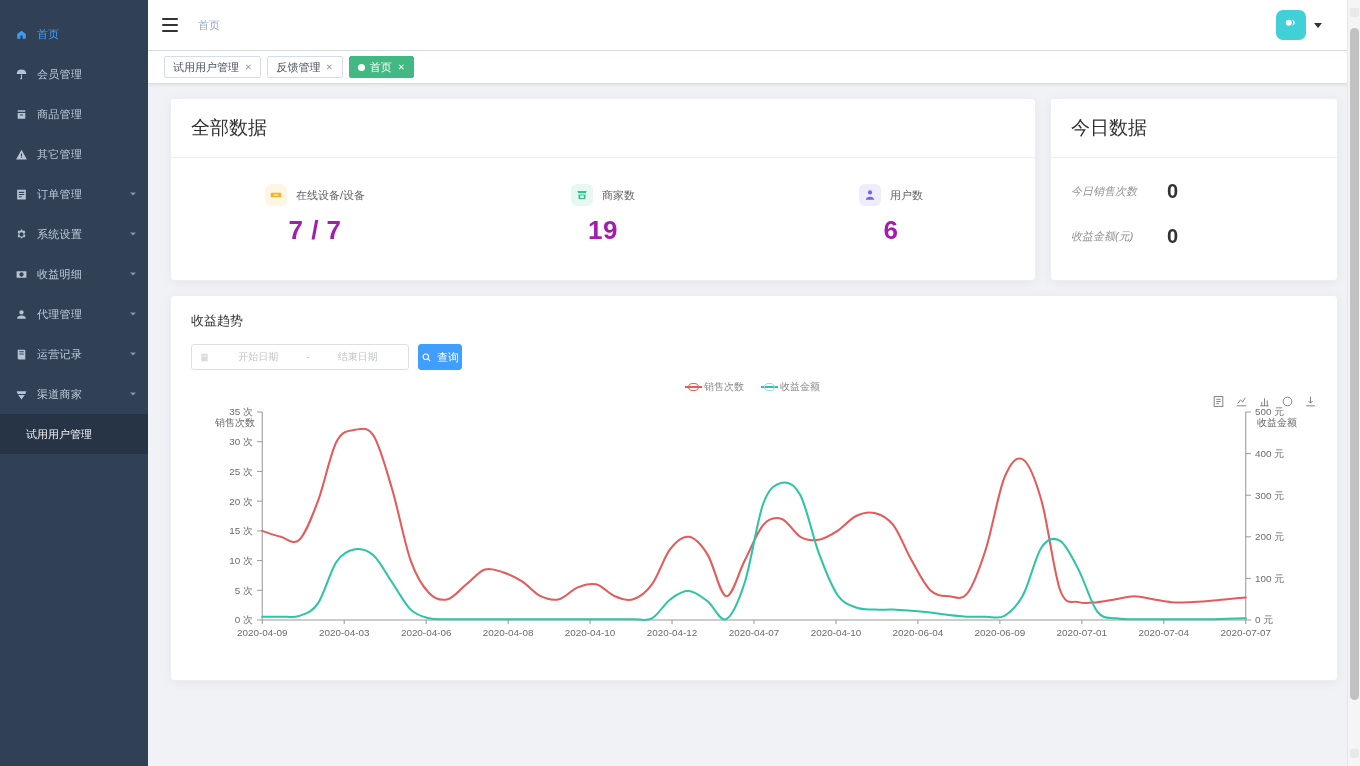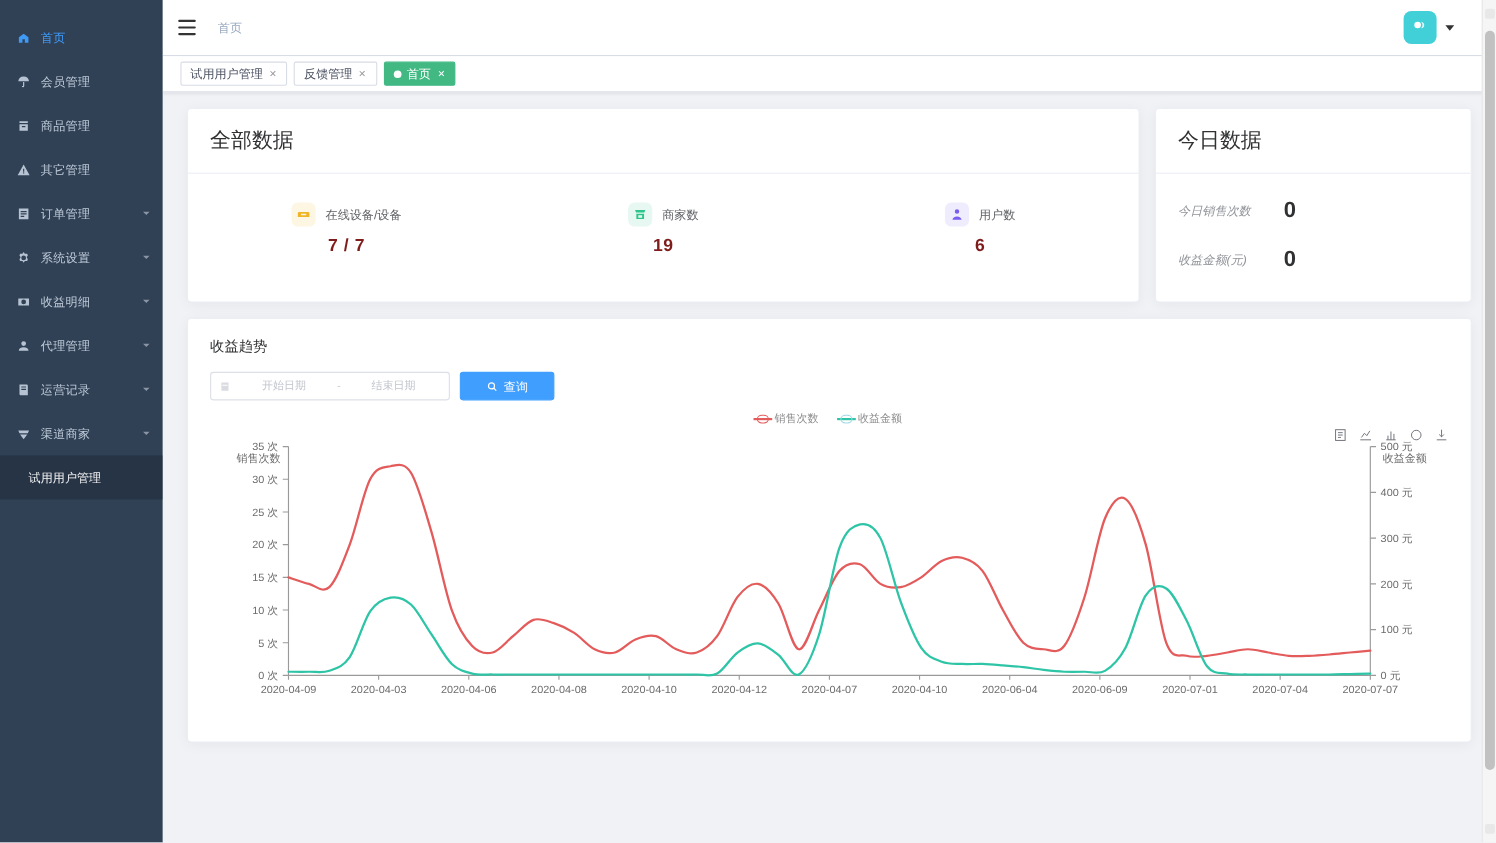--- a/index.html
+++ b/index.html
@@ -171,21 +171,21 @@
     display: flex; align-items: center; justify-content: center; gap: 9px;
   }
   .stat-icon {
     width: 22px; height: 22px; border-radius: 6px;
     display: flex; align-items: center; justify-content: center;
   }
   .stat-icon svg { width: 14px; height: 14px; }
   .stat-label { font-size: 11px; color: #606266; white-space: nowrap; }
   .stat-value {
     margin-top: 9px;
-    font-size: 16px; font-weight: bold; color: #7f1d1d;
+    font-size: 26px; font-weight: bold; color: #a21caf;
     letter-spacing: .5px;
   }
 
   .today-body { padding: 22px 20px 26px; }
   .today-row {
     display: flex; align-items: center;
     margin-bottom: 22px;
   }
   .today-row:last-child { margin-bottom: 0; }
   .today-label {
@@ -213,21 +213,21 @@
     border: 1px solid #dcdfe6; border-radius: 3px;
     background: #fff;
     padding: 0 7px;
     font-size: 10px; color: #c0c4cc;
     gap: 5px;
   }
   .daterange svg { width: 11px; height: 11px; flex: 0 0 11px; opacity: .6; }
   .dr-text { flex: 1 1 auto; text-align: center; }
   .dr-sep { color: #c0c4cc; font-size: 9px; }
   .btn-search {
-    height: 26px; padding: 0 23px;
+    height: 26px; padding: 0 2px;
     background: #409eff; border: 1px solid #409eff;
     color: #fff; font-size: 11px;
     border-radius: 3px;
     display: inline-flex; align-items: center; gap: 5px;
     cursor: pointer;
   }
   .btn-search svg { width: 11px; height: 11px; }
 
   
   .chart-wrap {

